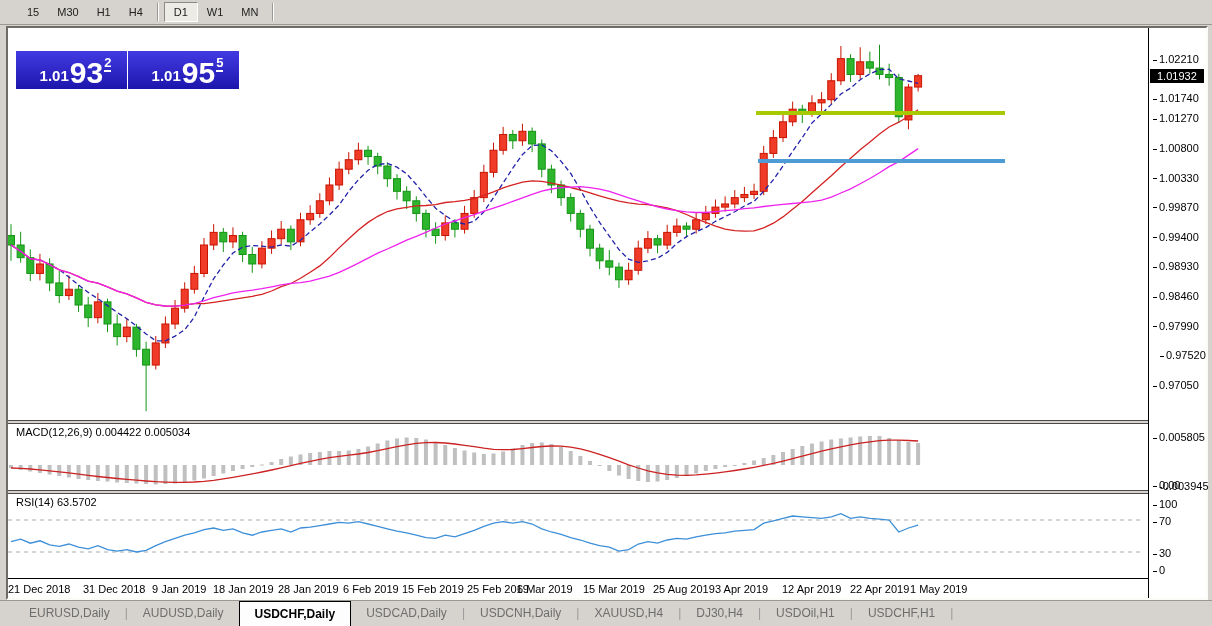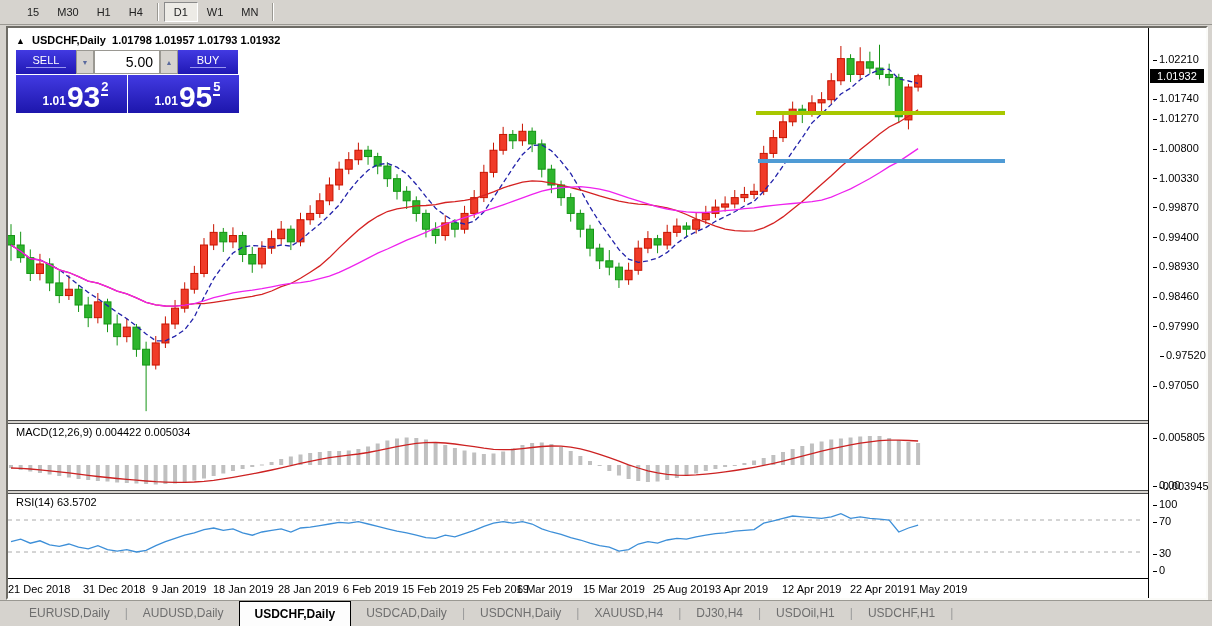--- a/index.html
+++ b/index.html
@@ -44,21 +44,21 @@
   .tp-btn span { border-bottom:1px solid #9a97f0; padding:0 7px 1px 7px; }
   .spin { width:18px; background:#d6d3ce; border:1px solid #9a9892;
     color:#5a6a9e; font-size:7px; text-align:center; padding-top:8px; cursor:pointer; }
   #vol-box { width:66px; background:#fff; border:1px solid #9a9892;
     text-align:right; font-size:14px; padding:3px 6px 0 0; color:#000; }
   #trade-row2 { display:flex; margin-top:1px; }
   .price-box { width:111px; height:38px; background:linear-gradient(#423ae2,#1d16ac);
     color:#fff; display:flex; align-items:flex-end; justify-content:center;
     padding-bottom:3px; cursor:pointer; }
   .price-box + .price-box { margin-left:1px; }
-  .pb-small { font-size:12px; font-weight:bold; margin:0 1px 2px 8px; }
+  .pb-small { font-size:15px; font-weight:bold; margin:0 1px 2px 8px; }
   .pb-big { font-size:30px; font-weight:bold; line-height:26px; }
   .pb-sup { font-size:13px; font-weight:bold; margin:0 0 14px 1px;
     border-bottom:2px solid #fff; }
 
   
   #date-strip { position:relative; width:1140px; height:20px; background:#fff;
     border-top:1px solid #000; }
   .dlabel { position:absolute; top:4px; color:#000; white-space:nowrap; }
 
   
@@ -423,36 +423,22 @@
       <div class="ptick" style="top: 402.975px;">0.005805</div>
       <div class="ptick" style="top: 432px; margin-top: 19px;">0.00</div>
       <div class="ptick" style="top: 451.725px;">-0.003945</div>
       <div class="ptick" style="top: 470px;">100</div>
       <div class="ptick" style="top: 487px;">70</div>
       <div class="ptick" style="top: 519px;">30</div>
       <div class="ptick" style="top: 536px;">0</div>
       <div id="cur-price" style="top: 40.5638px;">1.01932</div>
     </div>
 
-  <div id="symbol-line">
-    <span class="tri">▲</span>
-    <span>USDCHF,Daily</span>&nbsp;
-    <span>1.01798 1.01957 1.01793 1.01932</span>
-  </div>
 
   <div id="trade-panel">
-    <div id="trade-row1">
-      <div class="tp-btn">
-        <span>SELL</span></div>
-      <div class="spin">▼</div>
-      <div id="vol-box">5.00</div>
-      <div class="spin">▲</div>
-      <div class="tp-btn">
-        <span>BUY</span></div>
-    </div>
     <div id="trade-row2">
       <div class="price-box">
         <span class="pb-small">1.01</span>
         <span class="pb-big">93</span>
         <span class="pb-sup">2</span>
       </div>
       <div class="price-box">
         <span class="pb-small">1.01</span>
         <span class="pb-big">95</span>
         <span class="pb-sup">5</span>

